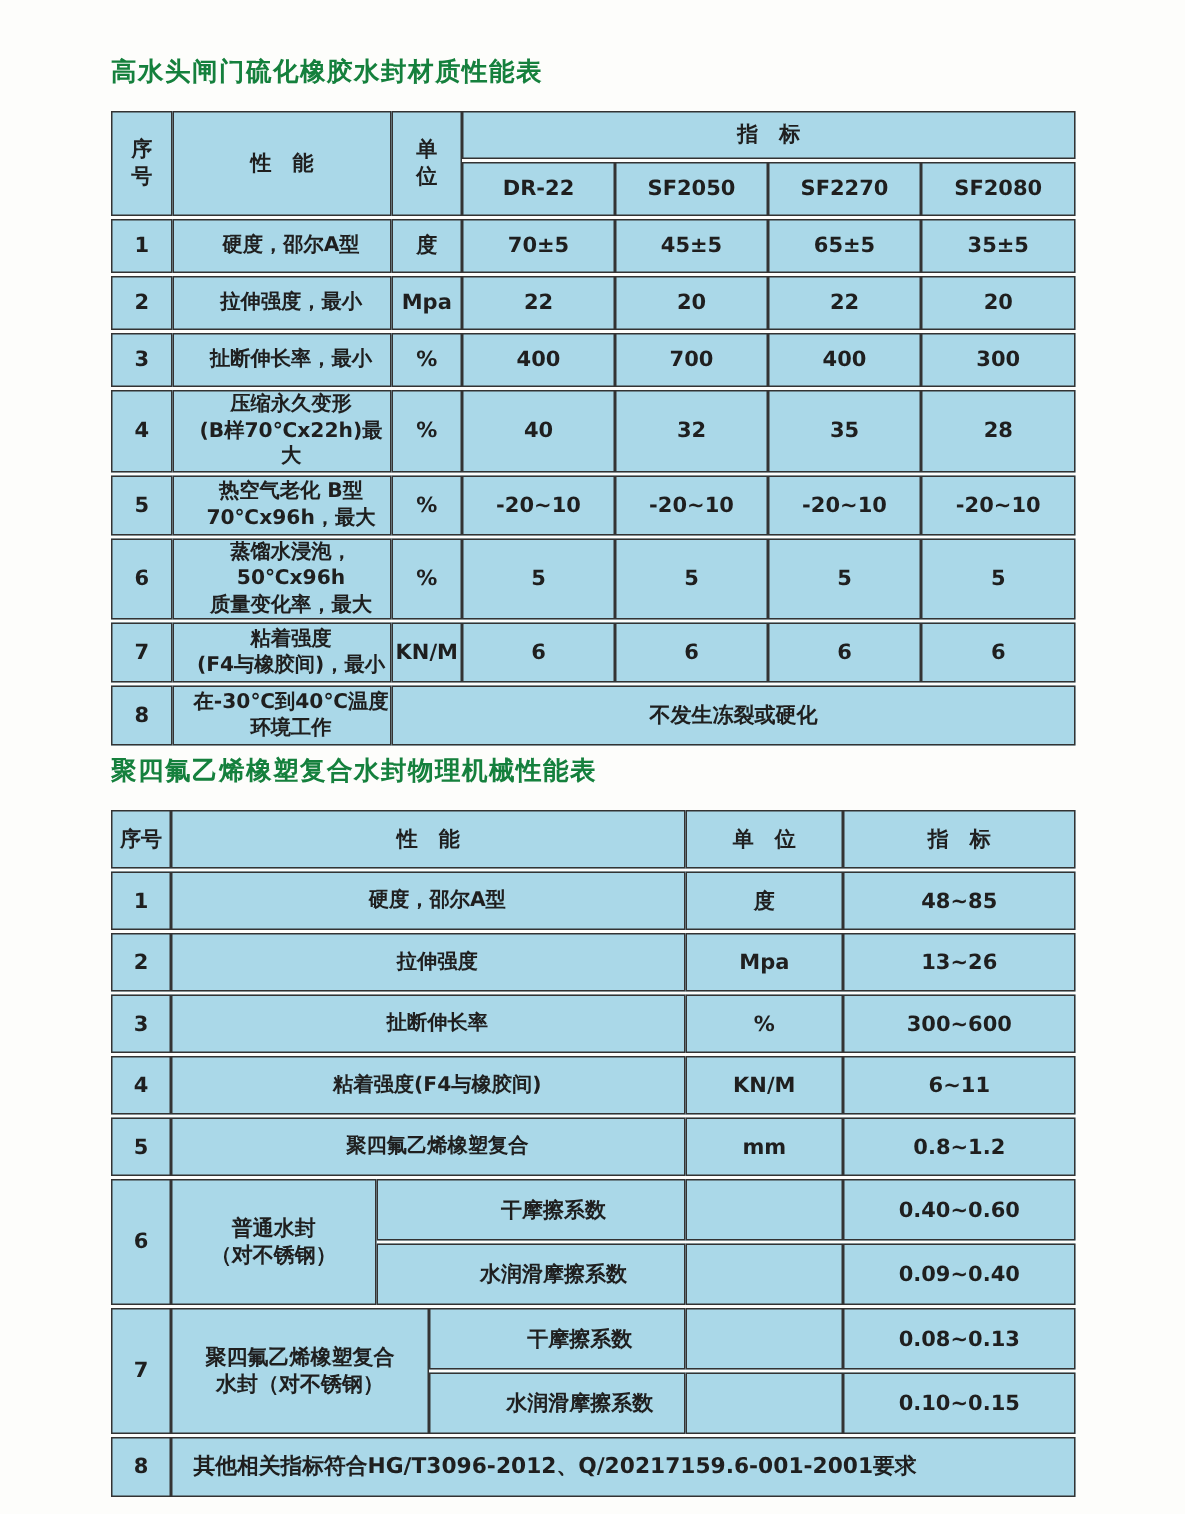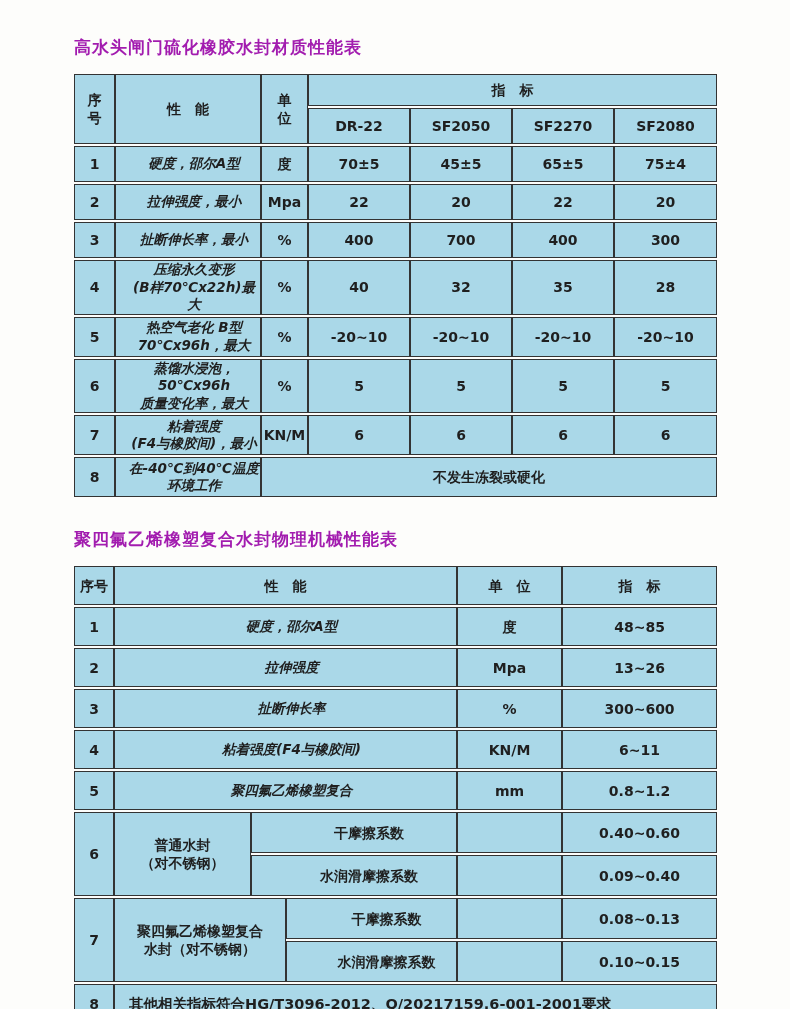--- a/index.html
+++ b/index.html
@@ -13,26 +13,26 @@
     -webkit-font-smoothing: antialiased;
   }
   .page {
     padding: 36px 0 0 74px;
     box-sizing: border-box;
     width: 790px;
   }
   .table-title {
     font-size: 17px;
     font-weight: bold;
-    color: #a21caf;
+    color: #15803d;
     letter-spacing: 1px;
     margin: 0 0 13px 0;
   }
   .table-title.second {
-    margin-top: 29px;
+    margin-top: 3px;
     font-family: Liberation Mono, monospace;
   }
   table.spec {
     border-collapse: separate;
     border-spacing: 0 2px;
     width: 643px;
     table-layout: fixed;
   }
   table.spec th,
   table.spec td {
@@ -44,21 +44,20 @@
     vertical-align: middle;
     font-size: 14px;
     line-height: 1.3;
     overflow: hidden;
   }
   .name-cell {
     text-align: left;
     padding-left: 12px !important;
     white-space: pre-line;
     font-size: 13.5px !important;
-    font-style: italic;
   }
   .multi {
     white-space: pre-line;
   }
   .value-cell { font-size: 14.5px; }
   .hdr { font-size: 15px; }
   
   .t1-h1 th { height: 30px; }
   .t1-h2 th { height: 34px; }
   .t1-r td { height: 34px; }
@@ -115,21 +114,21 @@
       <th class="hdr">SF2270</th>
       <th class="hdr">SF2080</th>
     </tr>
     <tr class="t1-r">
       <td>1</td>
       <td class="name-cell">硬度，邵尔A型</td>
       <td>度</td>
       <td class="value-cell">70±5</td>
       <td class="value-cell">45±5</td>
       <td class="value-cell">65±5</td>
-      <td class="value-cell">75±4</td>
+      <td class="value-cell">35±5</td>
     </tr>
     <tr class="t1-r">
       <td>2</td>
       <td class="name-cell">拉伸强度，最小</td>
       <td>Mpa</td>
       <td class="value-cell">22</td>
       <td class="value-cell">20</td>
       <td class="value-cell">22</td>
       <td class="value-cell">20</td>
     </tr>
@@ -177,21 +176,21 @@
       <td class="name-cell">粘着强度
 (F4与橡胶间)，最小</td>
       <td>KN/M</td>
       <td class="value-cell">6</td>
       <td class="value-cell">6</td>
       <td class="value-cell">6</td>
       <td class="value-cell">6</td>
     </tr>
     <tr class="t1-r-tall">
       <td>8</td>
-      <td class="name-cell">在-40℃到40℃温度
+      <td class="name-cell">在-30℃到40℃温度
 环境工作</td>
       <td colspan="5" class="value-cell">不发生冻裂或硬化</td>
     </tr>
   </tbody>
     </table>
 
   <div class="table-title second">聚四氟乙烯橡塑复合水封物理机械性能表</div>
 
   <table class="spec">
     <colgroup>

